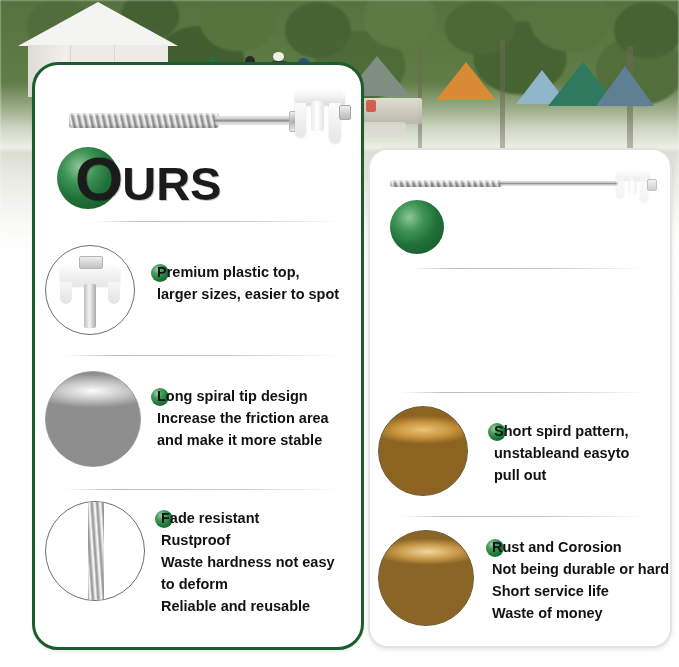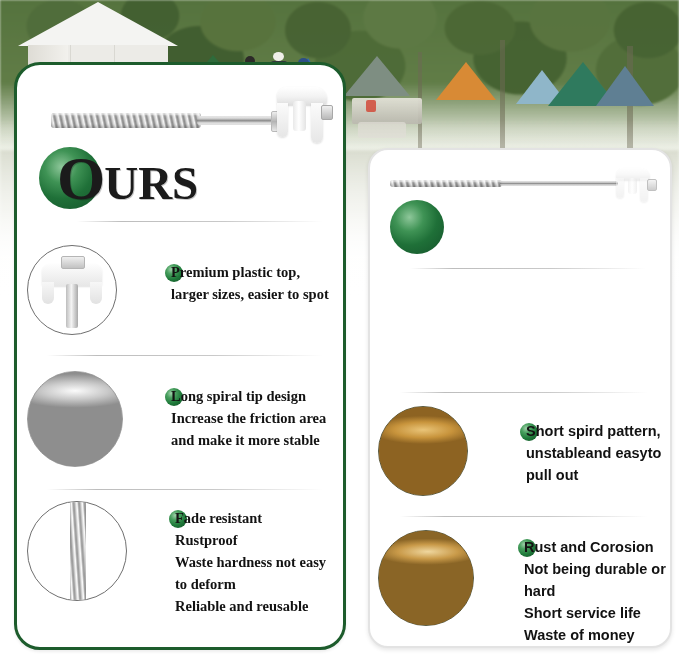--- a/index.html
+++ b/index.html
@@ -48,25 +48,24 @@
   .tent i{position:absolute;left:0;top:0;width:0;height:0;}
 
   .person{position:absolute;filter:blur(.5px);}
   .person .head{position:absolute;border-radius:50%;}
   .person .body{position:absolute;border-radius:4px 4px 2px 2px;}
 
   .picnic{position:absolute;filter:blur(.7px);}
 
   
   .card-ours{
-    position:absolute;left:14px;top:62px;width:326px;height:582px;
+    position:absolute;left:32px;top:62px;width:326px;height:582px;
     background:#ffffff;border:3px solid #1d5c2c;border-radius:26px;
     box-shadow:0 2px 3px rgba(0,0,0,.07);
     overflow:hidden;
-    font-family:Liberation Serif, serif;
   }
   
   .card-others{
     position:absolute;left:368px;top:148px;width:300px;height:496px;
     background:#ffffff;border:2px solid #e3e3e3;border-radius:20px;
     box-shadow:0 2px 4px rgba(0,0,0,.10);
     overflow:hidden;
   }
 
   
@@ -95,21 +94,21 @@
   .title-orb{position:absolute;border-radius:50%;
     background:radial-gradient(circle at 36% 32%,#8ec79a 0%,#3f9355 28%,#1f7038 55%,#14522a 100%);}
   .title-text{position:relative;color:#1b1b1b;font-weight:bold;letter-spacing:-1px;
     text-shadow:1px 1px 0 rgba(0,0,0,.22);white-space:nowrap;}
   .title-ours .cap{font-size:62px;}
   .title-ours .rest{font-size:47px;letter-spacing:0px;}
   .title-others .cap{font-size:56px;}
   .title-others .rest{font-size:46px;letter-spacing:-1px;}
 
   
-  .feature{position:absolute;display:flex;align-items:flex-start;gap:32px;}
+  .feature{position:absolute;display:flex;align-items:flex-start;}
   .thumb{position:relative;border-radius:50%;flex:0 0 auto;overflow:hidden;}
   .thumb-outline{border:1px solid #6f6f6f;background:#ffffff;}
 
   .bullet{position:absolute;border-radius:50%;
     background:radial-gradient(circle at 34% 30%,#9fd0aa 0%,#49a05f 26%,#1f7a3a 58%,#0f4a22 100%);}
 
   .ftext{position:relative;color:#121212;font-weight:bold;white-space:pre-line;}
   .ours-text{font-size:14.5px;line-height:22px;}
   .others-text{font-size:14.5px;line-height:22px;}
 

